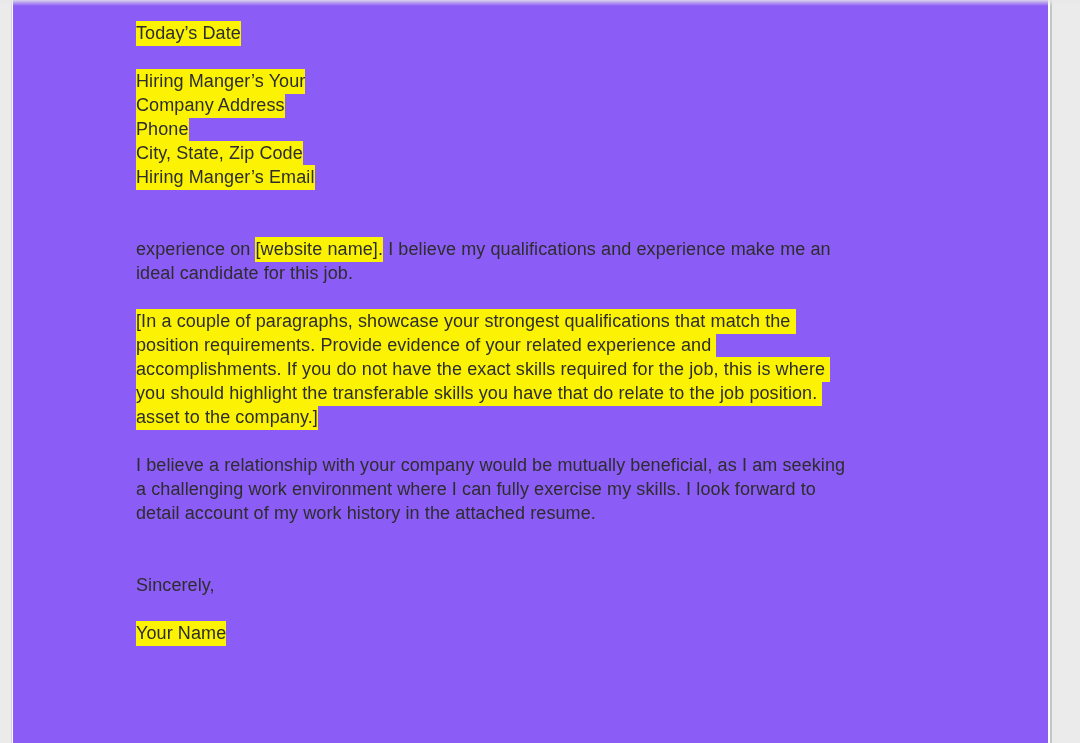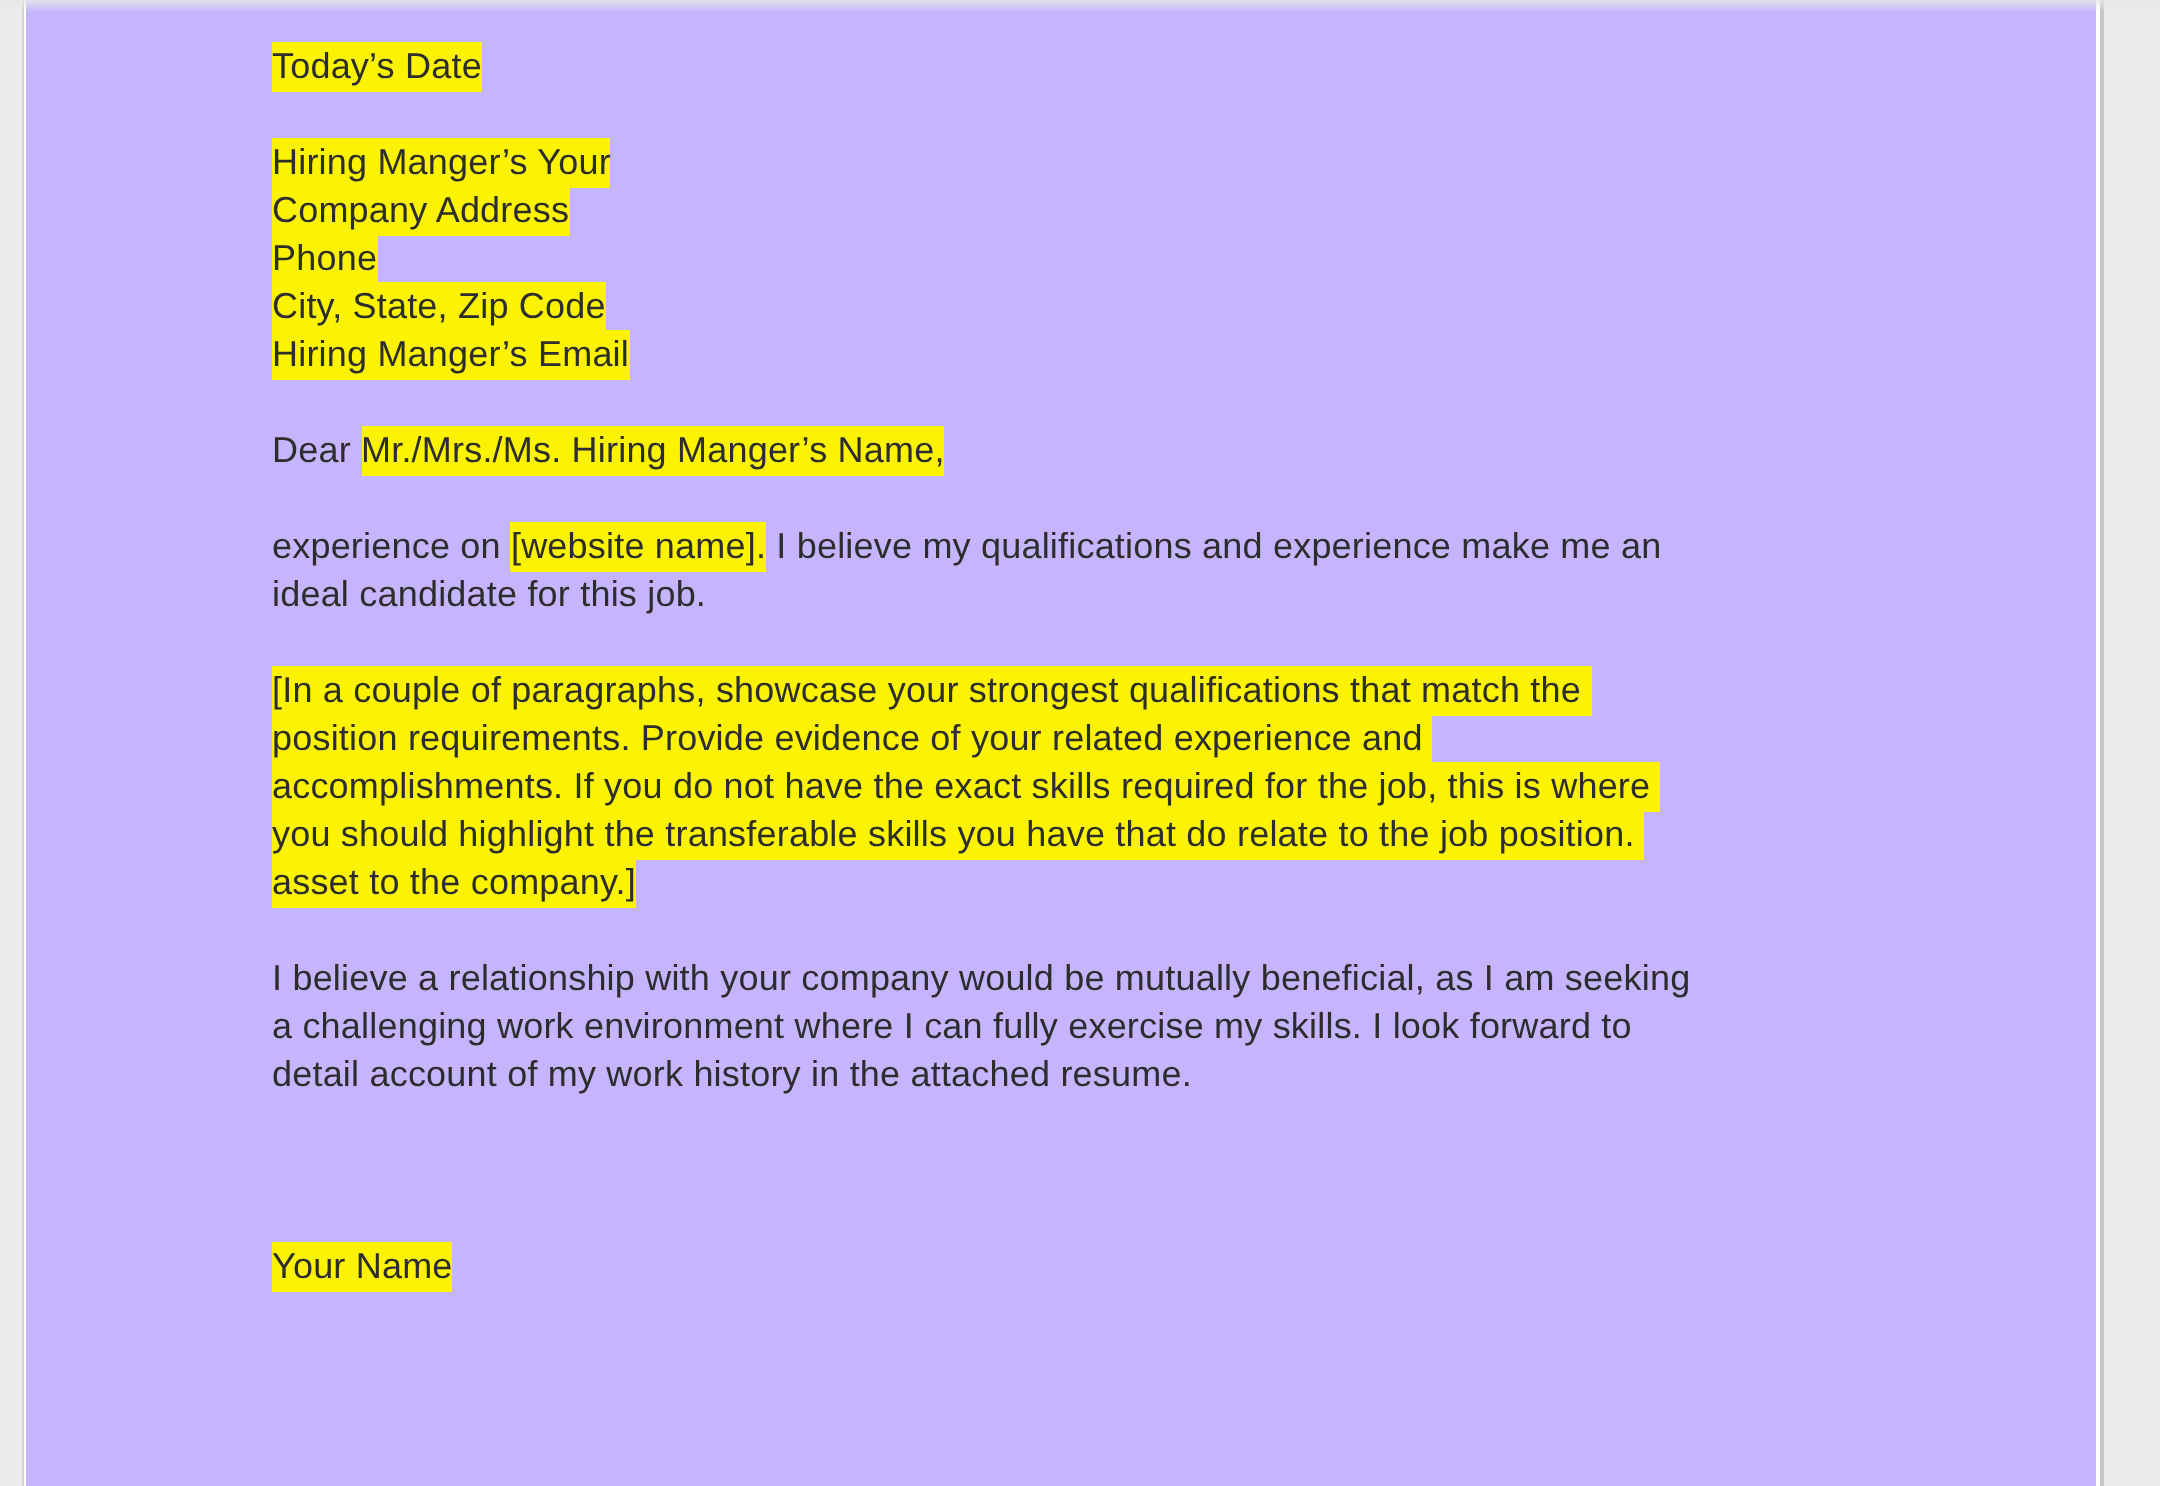--- a/index.html
+++ b/index.html
@@ -43,21 +43,21 @@
     background: linear-gradient(to bottom, rgba(232,232,232,0.85), rgba(255,255,255,0));
     z-index: 5;
     pointer-events: none;
   }
 
   
   .page {
     position: absolute;
     left: 13px; top: 0;
     width: 1035px; height: 743px;
-    background: #c4b5fd;
+    background: #8b5cf6;
   }
 
   .doc-text {
     position: absolute;
     left: 0; top: 21px;
     width: 100%;
     padding-left: 123px;
     padding-right: 40px;
     color: var(--ink, #2d2d2d);
   }
@@ -89,36 +89,36 @@
   <div class="page">
     <div class="doc-text">
         <div class="doc-line"><span class="seg hl">Today’s Date</span></div>
         <div class="doc-line"></div>
         <div class="doc-line"><span class="seg hl">Hiring Manger’s Your</span></div>
         <div class="doc-line"><span class="seg hl">Company Address</span></div>
         <div class="doc-line"><span class="seg hl">Phone</span></div>
         <div class="doc-line"><span class="seg hl">City, State, Zip Code</span></div>
         <div class="doc-line"><span class="seg hl">Hiring Manger’s Email</span></div>
         <div class="doc-line"></div>
-        <div class="doc-line"><span class="seg">Dear </span><span class="seg hl">Mr./Mrs./Ms. Hiring Manger’s Name,</span></div>
         <div class="doc-line"></div>
         <div class="doc-line"><span class="seg">experience on </span><span class="seg hl">[website name].</span><span class="seg"> I believe my qualifications and experience make me an</span></div>
         <div class="doc-line"><span class="seg">ideal candidate for this job.</span></div>
         <div class="doc-line"></div>
         <div class="doc-line"><span class="seg hl">[In a couple of paragraphs, showcase your strongest qualifications that match the </span></div>
         <div class="doc-line"><span class="seg hl">position requirements. Provide evidence of your related experience and </span></div>
         <div class="doc-line"><span class="seg hl">accomplishments. If you do not have the exact skills required for the job, this is where </span></div>
         <div class="doc-line"><span class="seg hl">you should highlight the transferable skills you have that do relate to the job position. </span></div>
         <div class="doc-line"><span class="seg hl">asset to the company.]</span></div>
         <div class="doc-line"></div>
         <div class="doc-line"><span class="seg">I believe a relationship with your company would be mutually beneficial, as I am seeking</span></div>
         <div class="doc-line"><span class="seg">a challenging work environment where I can fully exercise my skills. I look forward to</span></div>
         <div class="doc-line"><span class="seg">detail account of my work history in the attached resume.</span></div>
         <div class="doc-line"></div>
         <div class="doc-line"></div>
+        <div class="doc-line"><span class="seg">Sincerely,</span></div>
         <div class="doc-line"></div>
         <div class="doc-line"><span class="seg hl">Your Name</span></div>
       </div>
   </div>
 
   <div class="gutter-right"></div>
 
   <div class="top-edge"></div>
 
 </div>

